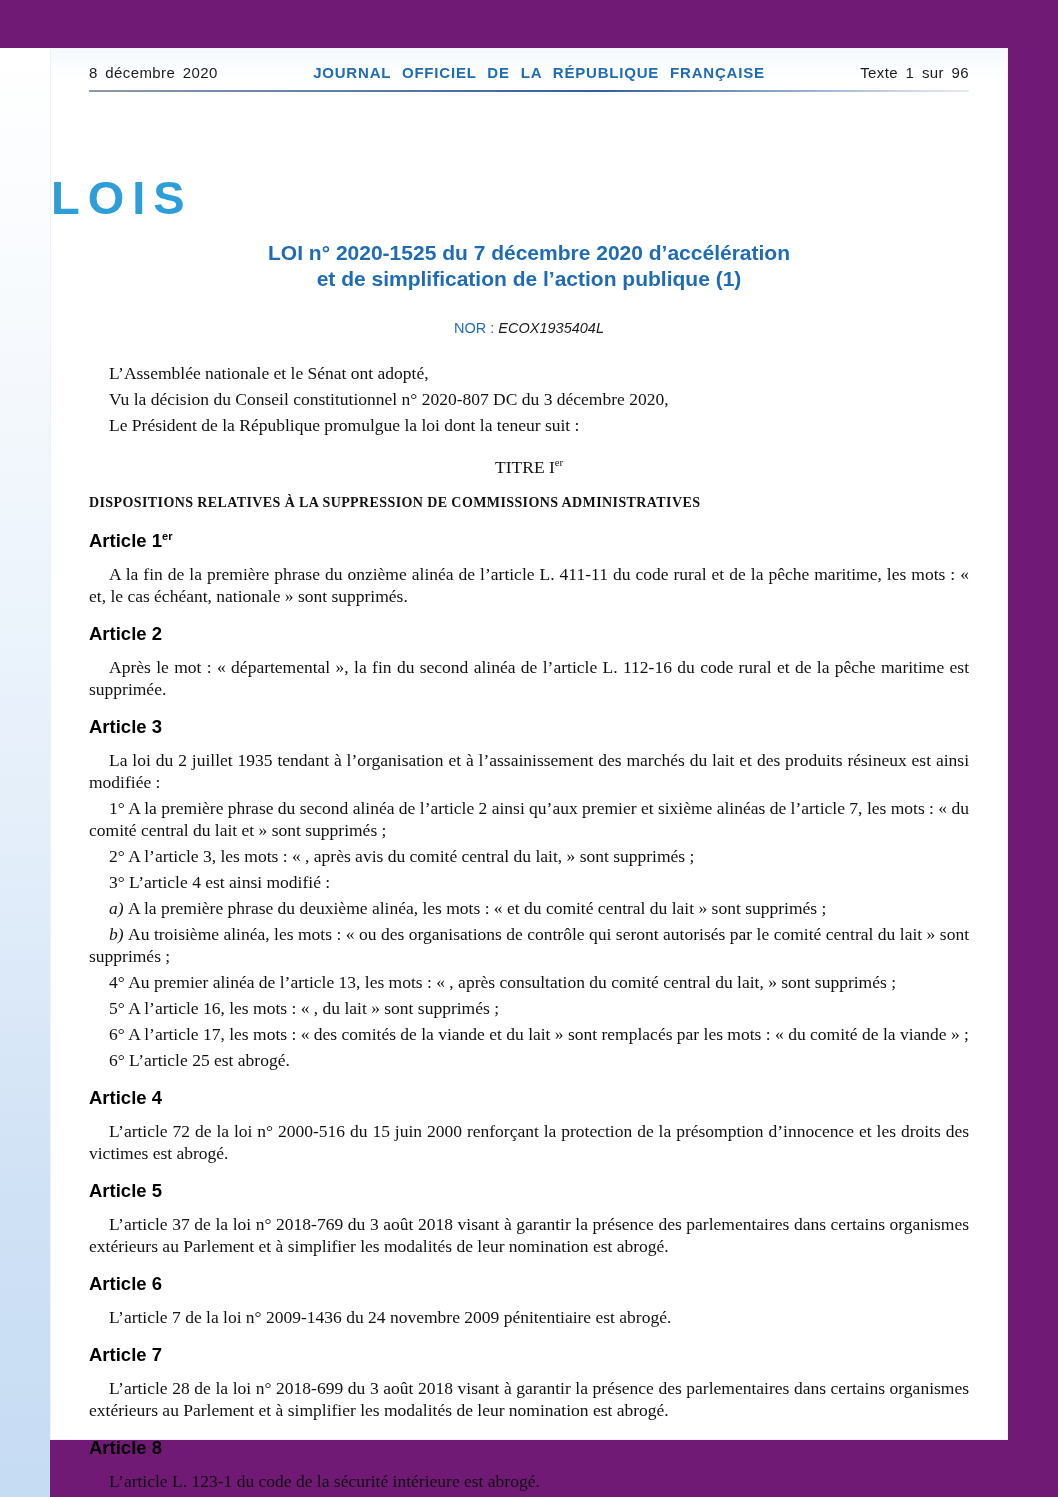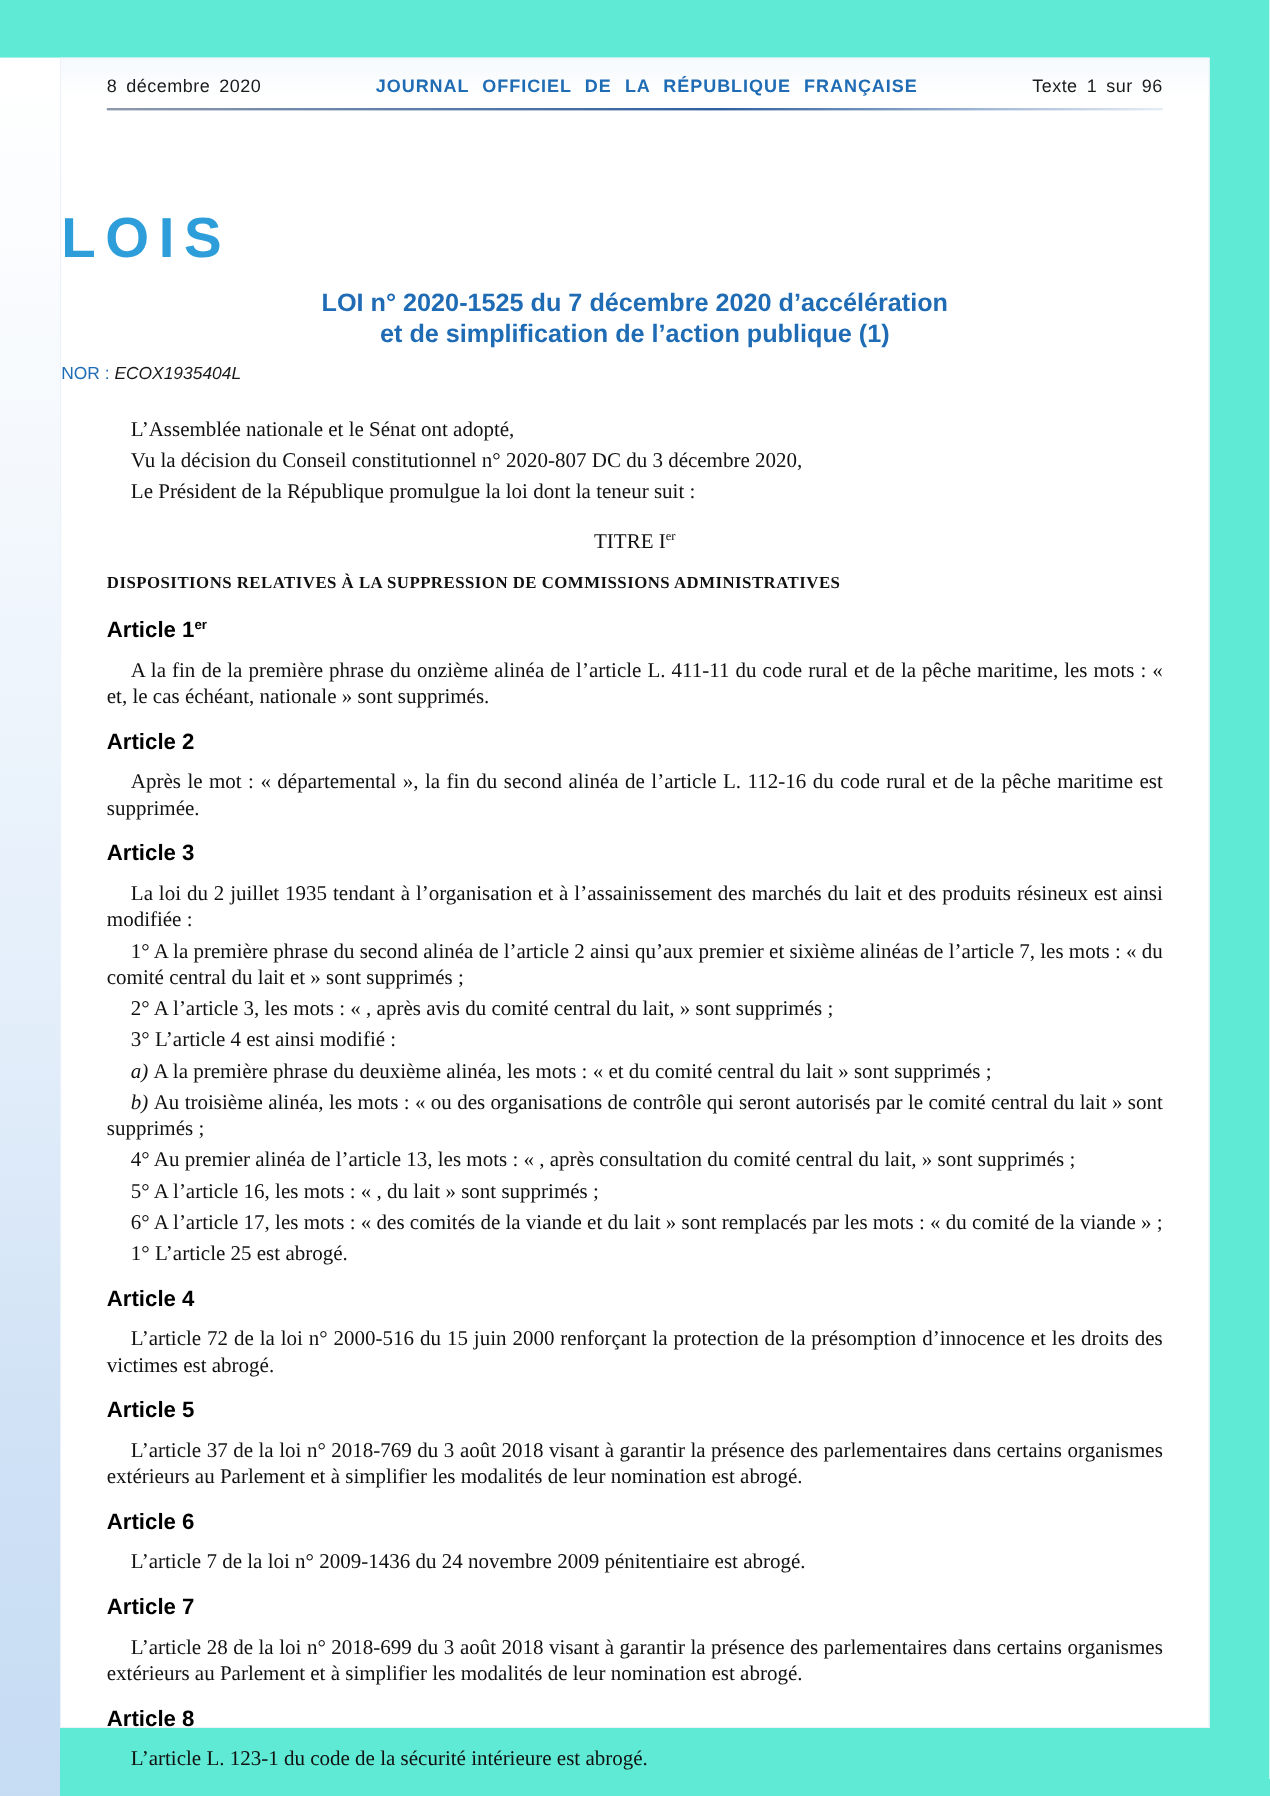--- a/index.html
+++ b/index.html
@@ -1,16 +1,16 @@
 <!DOCTYPE html>
 <html><head>
 <meta charset="utf-8">
 <style>
   html,body { margin:0; padding:0; background:#ffffff; }
-  .canvas { position:relative; width:1058px; height:1497px; background:#5eead4; overflow:hidden; }
+  .canvas { position:relative; width:1058px; height:1497px; background:#701a75; overflow:hidden; }
 
   .left-band { position:absolute; left:0; top:48px; width:50px; height:1449px;
     background:linear-gradient(180deg,#ffffff 0%,#f5f9fd 22%,#e3eefa 55%,#cfe1f5 80%,#c6dcf3 100%); }
 
   .sheet { position:absolute; left:50px; top:48px; width:958px; height:1392px;
     background:#ffffff; border:1px solid #edf2f8; box-sizing:border-box; }
 
   .header { display:flex; justify-content:space-between; align-items:baseline;
     padding:15px 38px 0 38px; background:linear-gradient(180deg,#f5f9fd,#ffffff);
     font-family:"Liberation Sans",sans-serif; font-size:15px; }
@@ -21,21 +21,21 @@
     background:linear-gradient(90deg,#8e99ab 0%,#5d7dab 30%,#2f5f9e 58%,#a9bdd9 85%,#e6ecf5 100%); }
 
   .lois { margin:82px 0 0 0; 
     font-family:"Liberation Sans",sans-serif; font-weight:bold;
     font-size:47px; line-height:48px; letter-spacing:8px; color:#2d9ed9; }
 
   .law-title { margin:18px 0 0 0; text-align:center;
     font-family:"Liberation Sans",sans-serif; font-weight:bold;
     font-size:21px; line-height:26px; color:#1f6cb5; }
 
-  .nor { margin-top:12px; 
+  .nor { margin-top:28px; text-align:center;
     font-family:"Liberation Sans",sans-serif; font-size:14.5px; }
   .nor-label { color:#1f6cb5; }
   .nor-value { color:#1a1a1a; font-style:italic; }
 
   .body { margin-top:26px; padding:0 38px;
     font-family:"Liberation Serif",serif; font-size:17.5px; line-height:22px;
     color:#111111; text-align:justify; }
 
   .para { margin:4px 0; text-indent:20px; }
   .para i { font-style:italic; }
@@ -90,21 +90,21 @@
         <div class="article-heading">Article 3</div>
         <p class="para">La loi du 2 juillet 1935 tendant à l’organisation et à l’assainissement des marchés du lait et des produits résineux est ainsi modifiée :</p>
         <p class="para">1° A la première phrase du second alinéa de l’article 2 ainsi qu’aux premier et sixième alinéas de l’article 7, les mots : « du comité central du lait et » sont supprimés ;</p>
         <p class="para">2° A l’article 3, les mots : « , après avis du comité central du lait, » sont supprimés ;</p>
         <p class="para">3° L’article 4 est ainsi modifié :</p>
         <p class="para"><i>a) </i>A la première phrase du deuxième alinéa, les mots : « et du comité central du lait » sont supprimés ;</p>
         <p class="para"><i>b) </i>Au troisième alinéa, les mots : « ou des organisations de contrôle qui seront autorisés par le comité central du lait » sont supprimés ;</p>
         <p class="para">4° Au premier alinéa de l’article 13, les mots : « , après consultation du comité central du lait, » sont supprimés ;</p>
         <p class="para">5° A l’article 16, les mots : « , du lait » sont supprimés ;</p>
         <p class="para">6° A l’article 17, les mots : « des comités de la viande et du lait » sont remplacés par les mots : « du comité de la viande » ;</p>
-        <p class="para">1° L’article 25 est abrogé.</p>
+        <p class="para">6° L’article 25 est abrogé.</p>
         <div class="article-heading">Article 4</div>
         <p class="para">L’article 72 de la loi n° 2000-516 du 15 juin 2000 renforçant la protection de la présomption d’innocence et les droits des victimes est abrogé.</p>
         <div class="article-heading">Article 5</div>
         <p class="para">L’article 37 de la loi n° 2018-769 du 3 août 2018 visant à garantir la présence des parlementaires dans certains organismes extérieurs au Parlement et à simplifier les modalités de leur nomination est abrogé.</p>
         <div class="article-heading">Article 6</div>
         <p class="para">L’article 7 de la loi n° 2009-1436 du 24 novembre 2009 pénitentiaire est abrogé.</p>
         <div class="article-heading">Article 7</div>
         <p class="para">L’article 28 de la loi n° 2018-699 du 3 août 2018 visant à garantir la présence des parlementaires dans certains organismes extérieurs au Parlement et à simplifier les modalités de leur nomination est abrogé.</p>
         <div class="article-heading">Article 8</div>
         <p class="para">L’article L. 123-1 du code de la sécurité intérieure est abrogé.</p>

